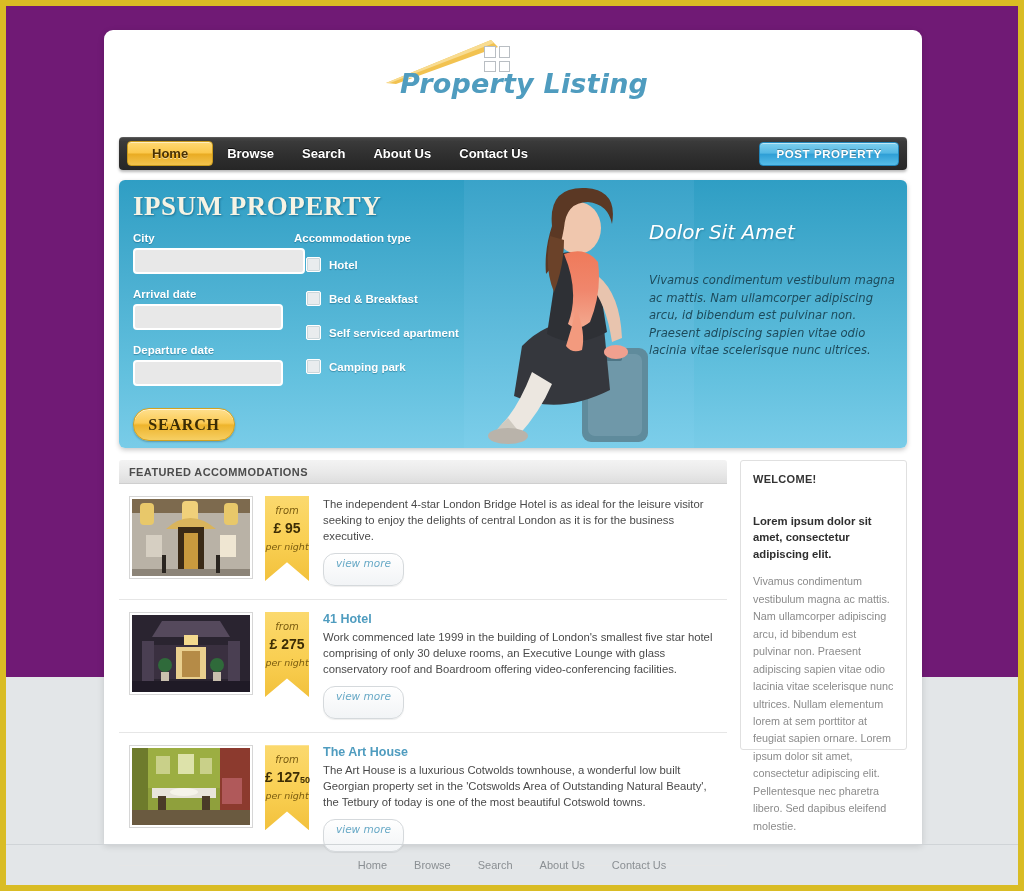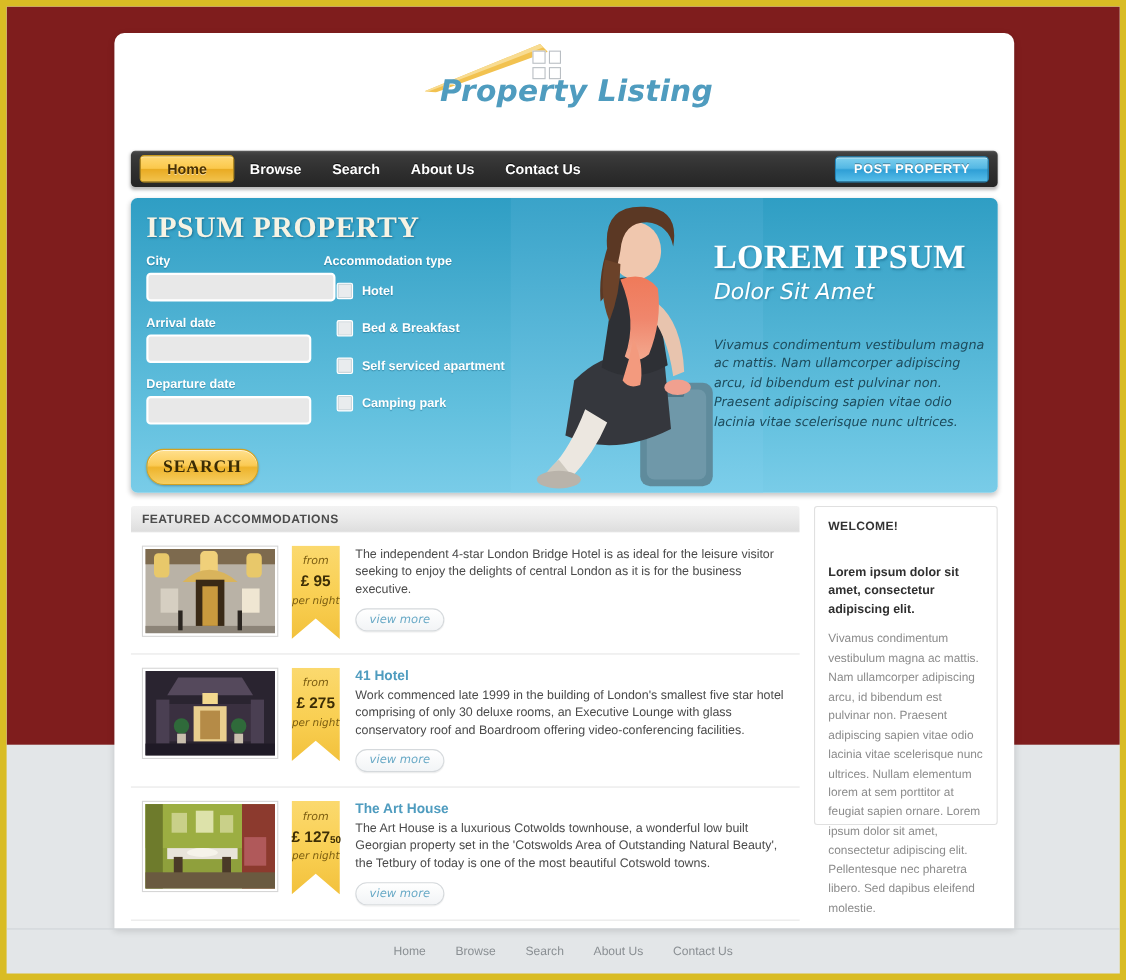--- a/index.html
+++ b/index.html
@@ -13,21 +13,21 @@
     background: #e3e6e8;
     border: 6px solid #d9bc24;
     box-sizing: border-box;
     font-family: "Liberation Sans", sans-serif;
   }
 
   .page-wrap {
     width: 1012px;
     height: 671px;
     position: relative;
-    background: #7f1d1d;
+    background: #701a75;
   }
 
   
   .site {
     position: absolute;
     left: 98px;
     top: 24px;
     width: 818px;
     height: 814px;
     background: #ffffff;
@@ -403,21 +403,21 @@
     cursor: pointer;
   }
   .listing-desc {
     font-size: 11.3px;
     color: #4a4a4a;
     line-height: 1.42;
   }
   .view-more {
     display: inline-block;
     margin-top: 9px;
-    padding: 3px 12px 4px;
+    padding: 3px 12px 16px;
     border: 1px solid #d5d9dc;
     border-radius: 12px;
     background: linear-gradient(to bottom, #ffffff 0%, #f2f4f6 100%);
     box-shadow: 0 1px 1px rgba(0,0,0,0.07);
     font-family: "DejaVu Sans", sans-serif;
     font-style: italic;
     font-size: 10.5px;
     color: #68a9c6;
     cursor: pointer;
   }
@@ -581,21 +581,20 @@
         </div>
         <div class="check-row">
           <span class="check-box"></span>
           <span class="check-label">Camping park</span>
         </div>
       </div>
 
       <div class="search-btn">SEARCH</div>
 
       <div class="hero-right">
-        <div class="hero-lorem">LOREM IPSUM</div>
         <div class="hero-sub">Dolor Sit Amet</div>
         <div class="hero-body">Vivamus condimentum vestibulum magna ac mattis. Nam ullamcorper adipiscing arcu, id bibendum est pulvinar non. Praesent adipiscing sapien vitae odio lacinia vitae scelerisque nunc ultrices.</div>
       </div>
     </div>
 
     <div class="content">
 
       <div class="featured">
         <div class="featured-head">FEATURED ACCOMMODATIONS</div>
 

